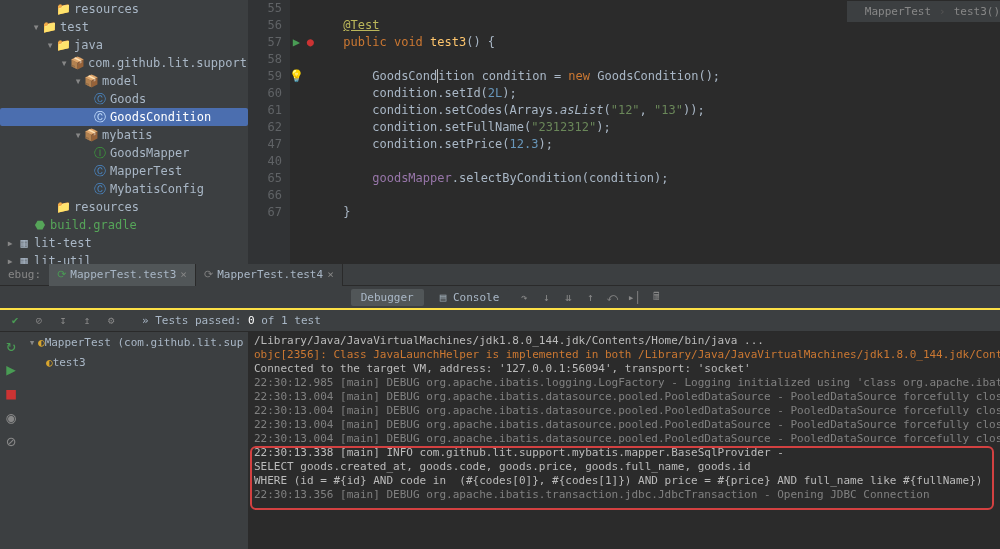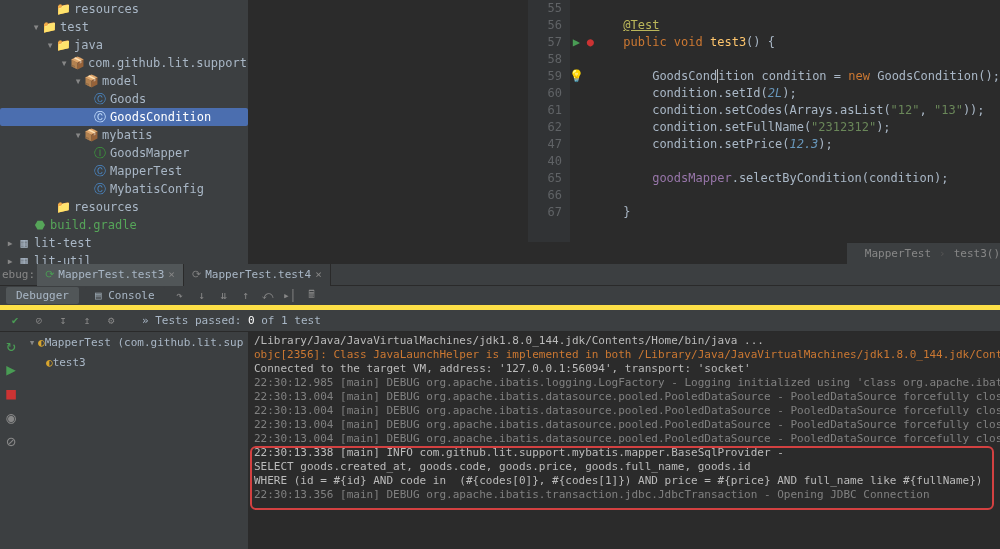--- a/index.html
+++ b/index.html
@@ -28,39 +28,39 @@
 }
 *{box-sizing:border-box;margin:0;padding:0;font-family:"Menlo","Consolas",monospace;}
 html,body{width:1000px;height:549px;overflow:hidden;background:var(--bg-panel);}
 .workspace{display:flex;flex-direction:column;width:1000px;height:549px;}
 .top{display:flex;height:264px;}
 .sidebar{width:248px;background:var(--bg-tree);overflow:hidden;font-size:12px;color:var(--fg);}
 .node{display:flex;align-items:center;height:18px;white-space:nowrap;}
 .node.sel{background:var(--sel);color:#fff;border-radius:2px;}
 .tw{width:12px;display:inline-flex;justify-content:center;color:var(--fg-dim);}
 .ic{width:16px;display:inline-flex;justify-content:center;margin-right:2px;}
-.editor{flex:1;display:flex;flex-direction:column;background:var(--bg-edit);overflow:hidden;align-items:flex-end;}
+.editor{flex:1;display:flex;background:var(--bg-edit);overflow:hidden;}
 .code-area{flex:1;display:flex;font-size:12px;line-height:17px;}
 .gutter{width:42px;background:var(--bg-gutter);text-align:right;padding-right:8px;color:#606366;position:relative;}
 .gutter .gline{height:17px;}
 .code{flex:1;padding-left:10px;color:var(--fg);}
 .cline{height:17px;white-space:pre;}
 .kw{color:var(--orange);}
 .fn{color:var(--yellow);}
 .str{color:var(--string);}
-.nm{color:var(--num);font-style:italic;}
+.nm{color:var(--num);}
 .ann{color:#bbb75a;text-decoration:underline;}
-.ital{}
+.ital{font-style:italic;}
 .crumb{height:22px;background:var(--bg-panel);border-top:1px solid #2a2a2a;font-size:11px;color:var(--fg-dim);display:flex;align-items:center;padding-left:18px;}
 .crumb span.sep{margin:0 8px;color:#555;}
 .tabs-row{display:flex;align-items:center;height:22px;background:var(--bg-panel);border-bottom:1px solid #2a2a2a;font-size:11px;color:var(--fg);}
-.run-label{padding:0 2px;color:var(--fg-dim);}
+.run-label{padding:0 8px;color:var(--fg-dim);}
 .rtab{display:flex;align-items:center;height:22px;padding:0 8px;border-right:1px solid #2a2a2a;background:#4a4d4f;gap:4px;}
 .rtab .x{color:var(--fg-dim);}
-.toolbar{display:flex;align-items:center;height:24px;background:var(--bg-panel);border-bottom:5px solid #fde047;font-size:11px;color:var(--fg);gap:4px;padding-left:6px;}
+.toolbar{display:flex;align-items:center;height:24px;background:var(--bg-panel);border-bottom:2px solid #fde047;font-size:11px;color:var(--fg);gap:4px;padding-left:16px;justify-content:center;}
 .tbtn{width:18px;height:18px;display:inline-flex;align-items:center;justify-content:center;color:var(--fg-dim);border-radius:2px;}
 .vtab{background:#515658;padding:2px 10px;border-radius:2px;margin-right:2px;}
 .tests-hdr{height:22px;background:var(--bg-panel);display:flex;align-items:center;font-size:11px;color:var(--fg);padding-left:6px;gap:6px;border-bottom:1px solid #2a2a2a;}
 .tests-hdr .msg{margin-left:16px;}
 .bottom{flex:1;display:flex;overflow:hidden;}
 .left-strip{width:22px;background:var(--bg-panel);display:flex;flex-direction:column;align-items:center;gap:6px;padding-top:4px;}
 .test-tree{width:226px;background:var(--bg-tree);font-size:11px;color:var(--fg);overflow:hidden;}
 .test-tree .node{height:20px;}
 .console{flex:1;background:#2b2b2b;font-size:11px;color:var(--cmt);overflow:hidden;position:relative;padding:2px 0 0 6px;}
 .console .cl{height:14px;white-space:pre;}

